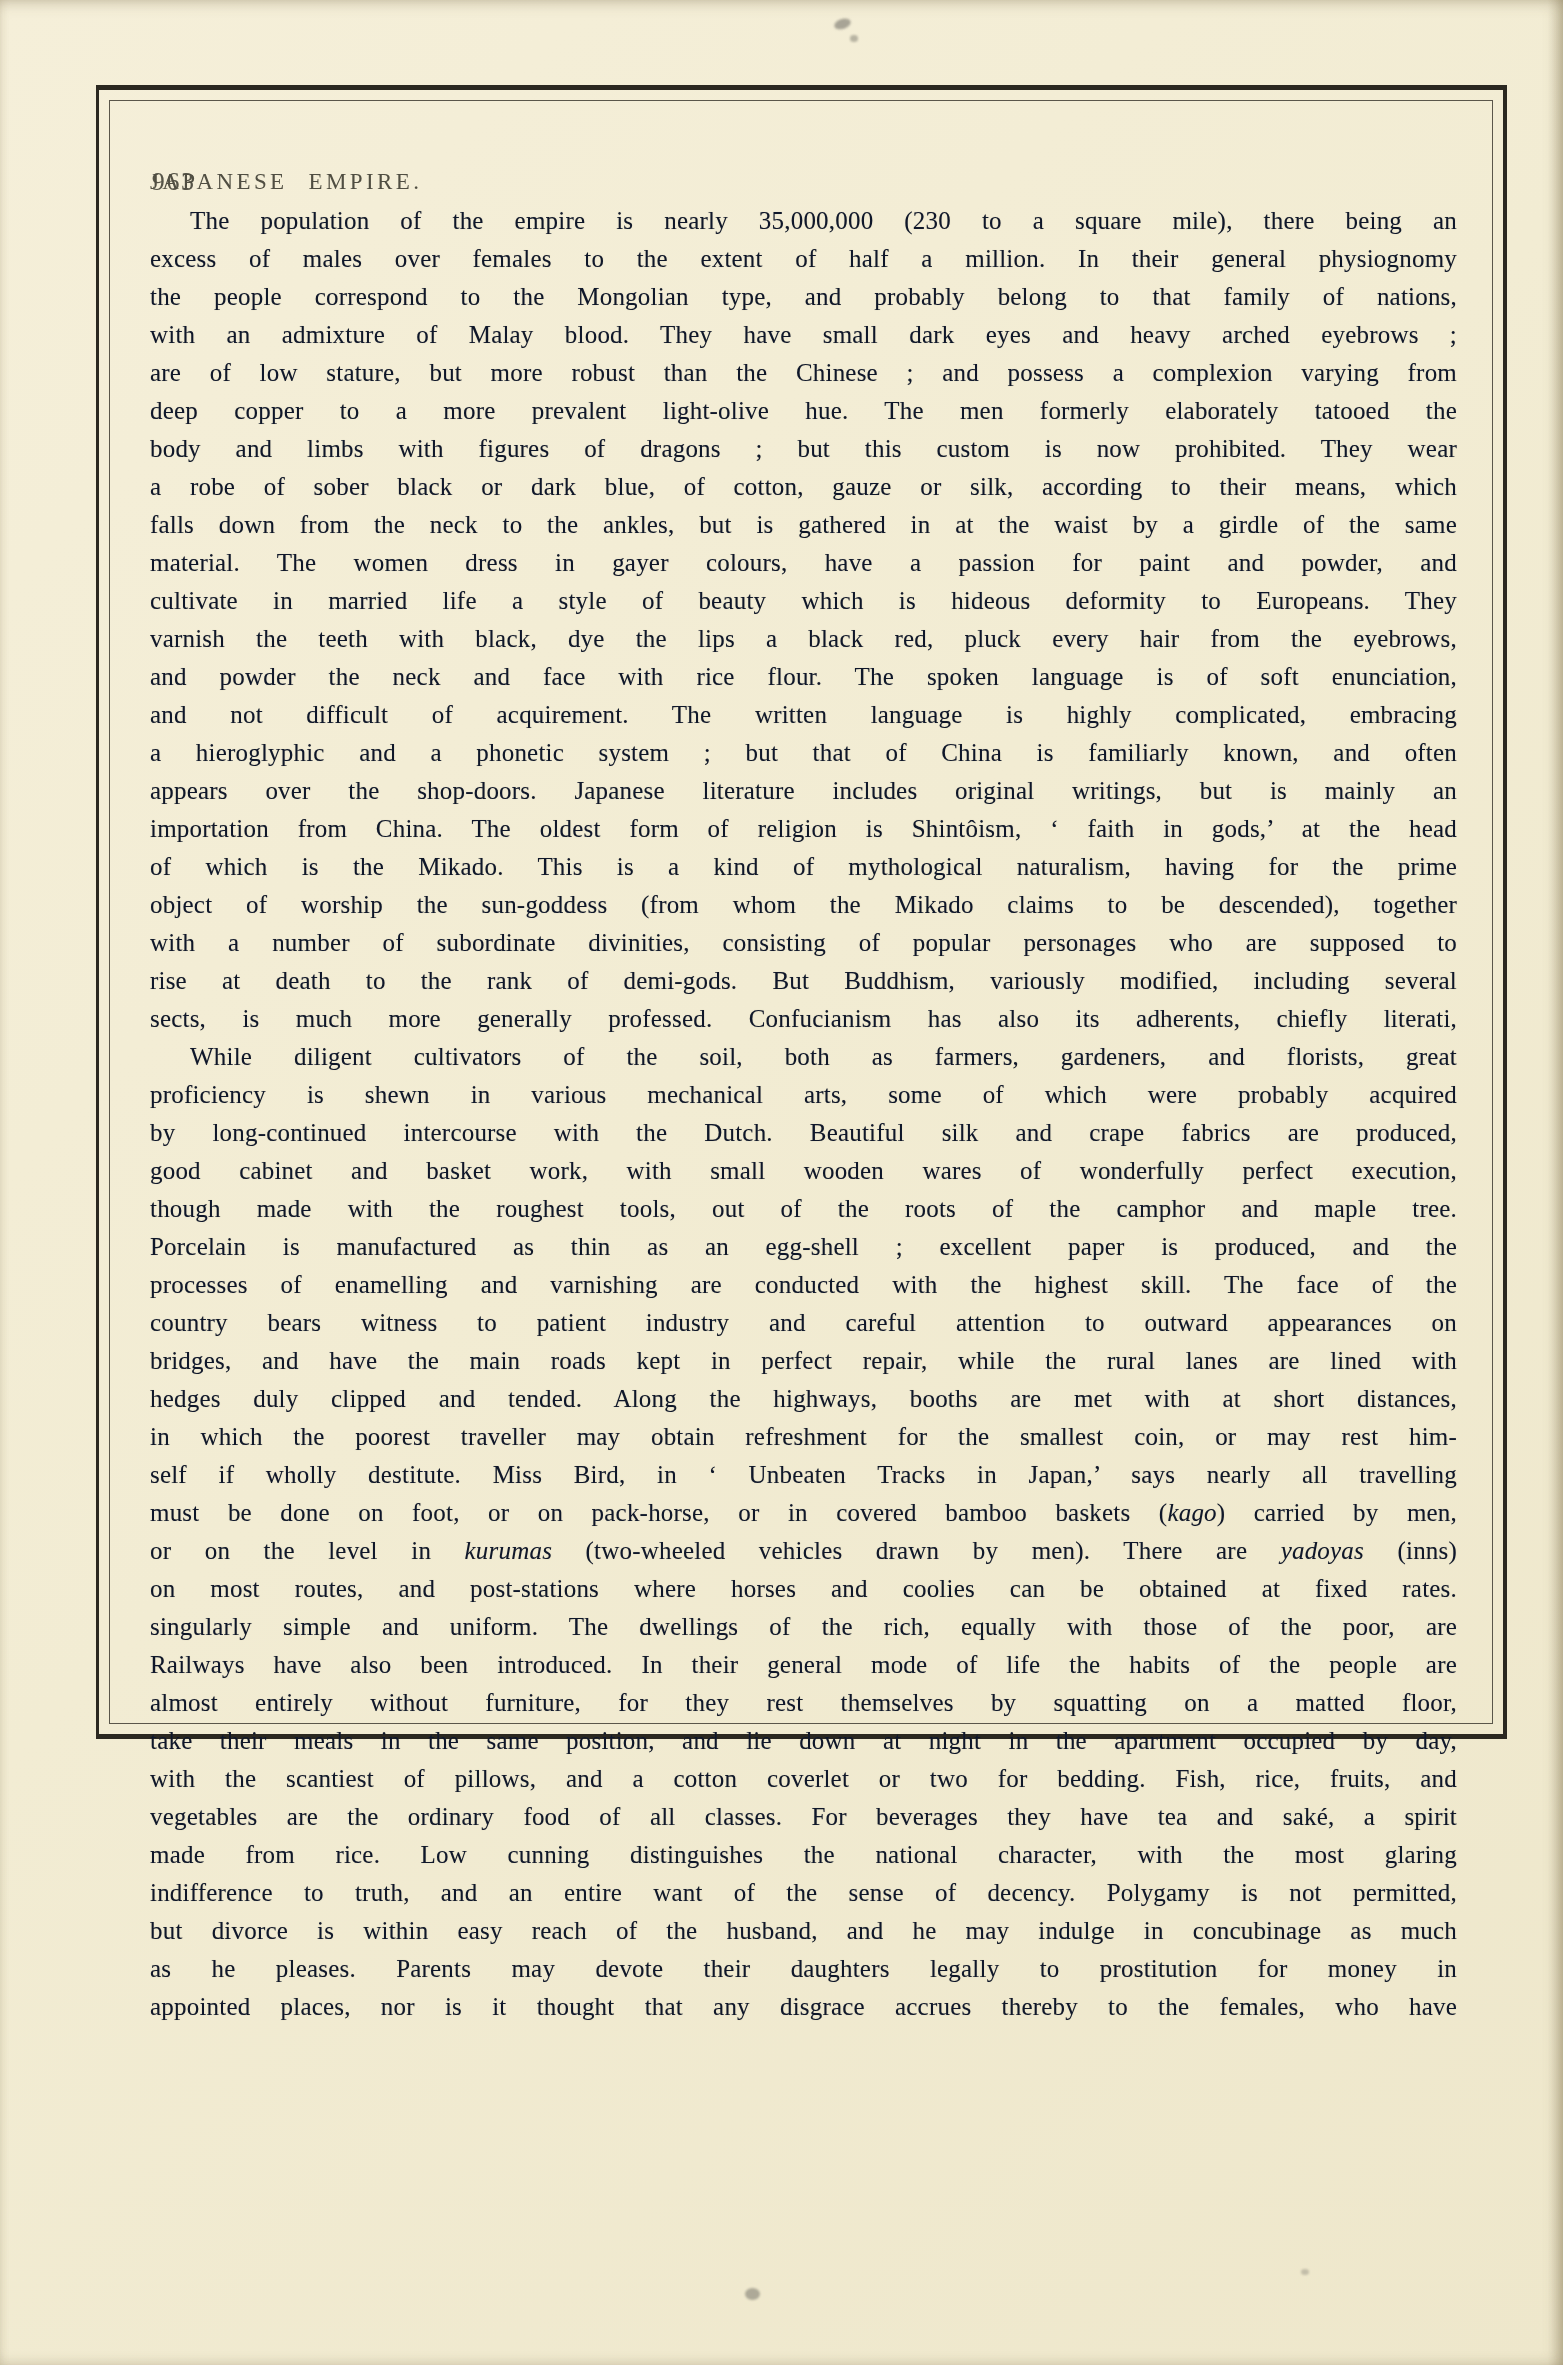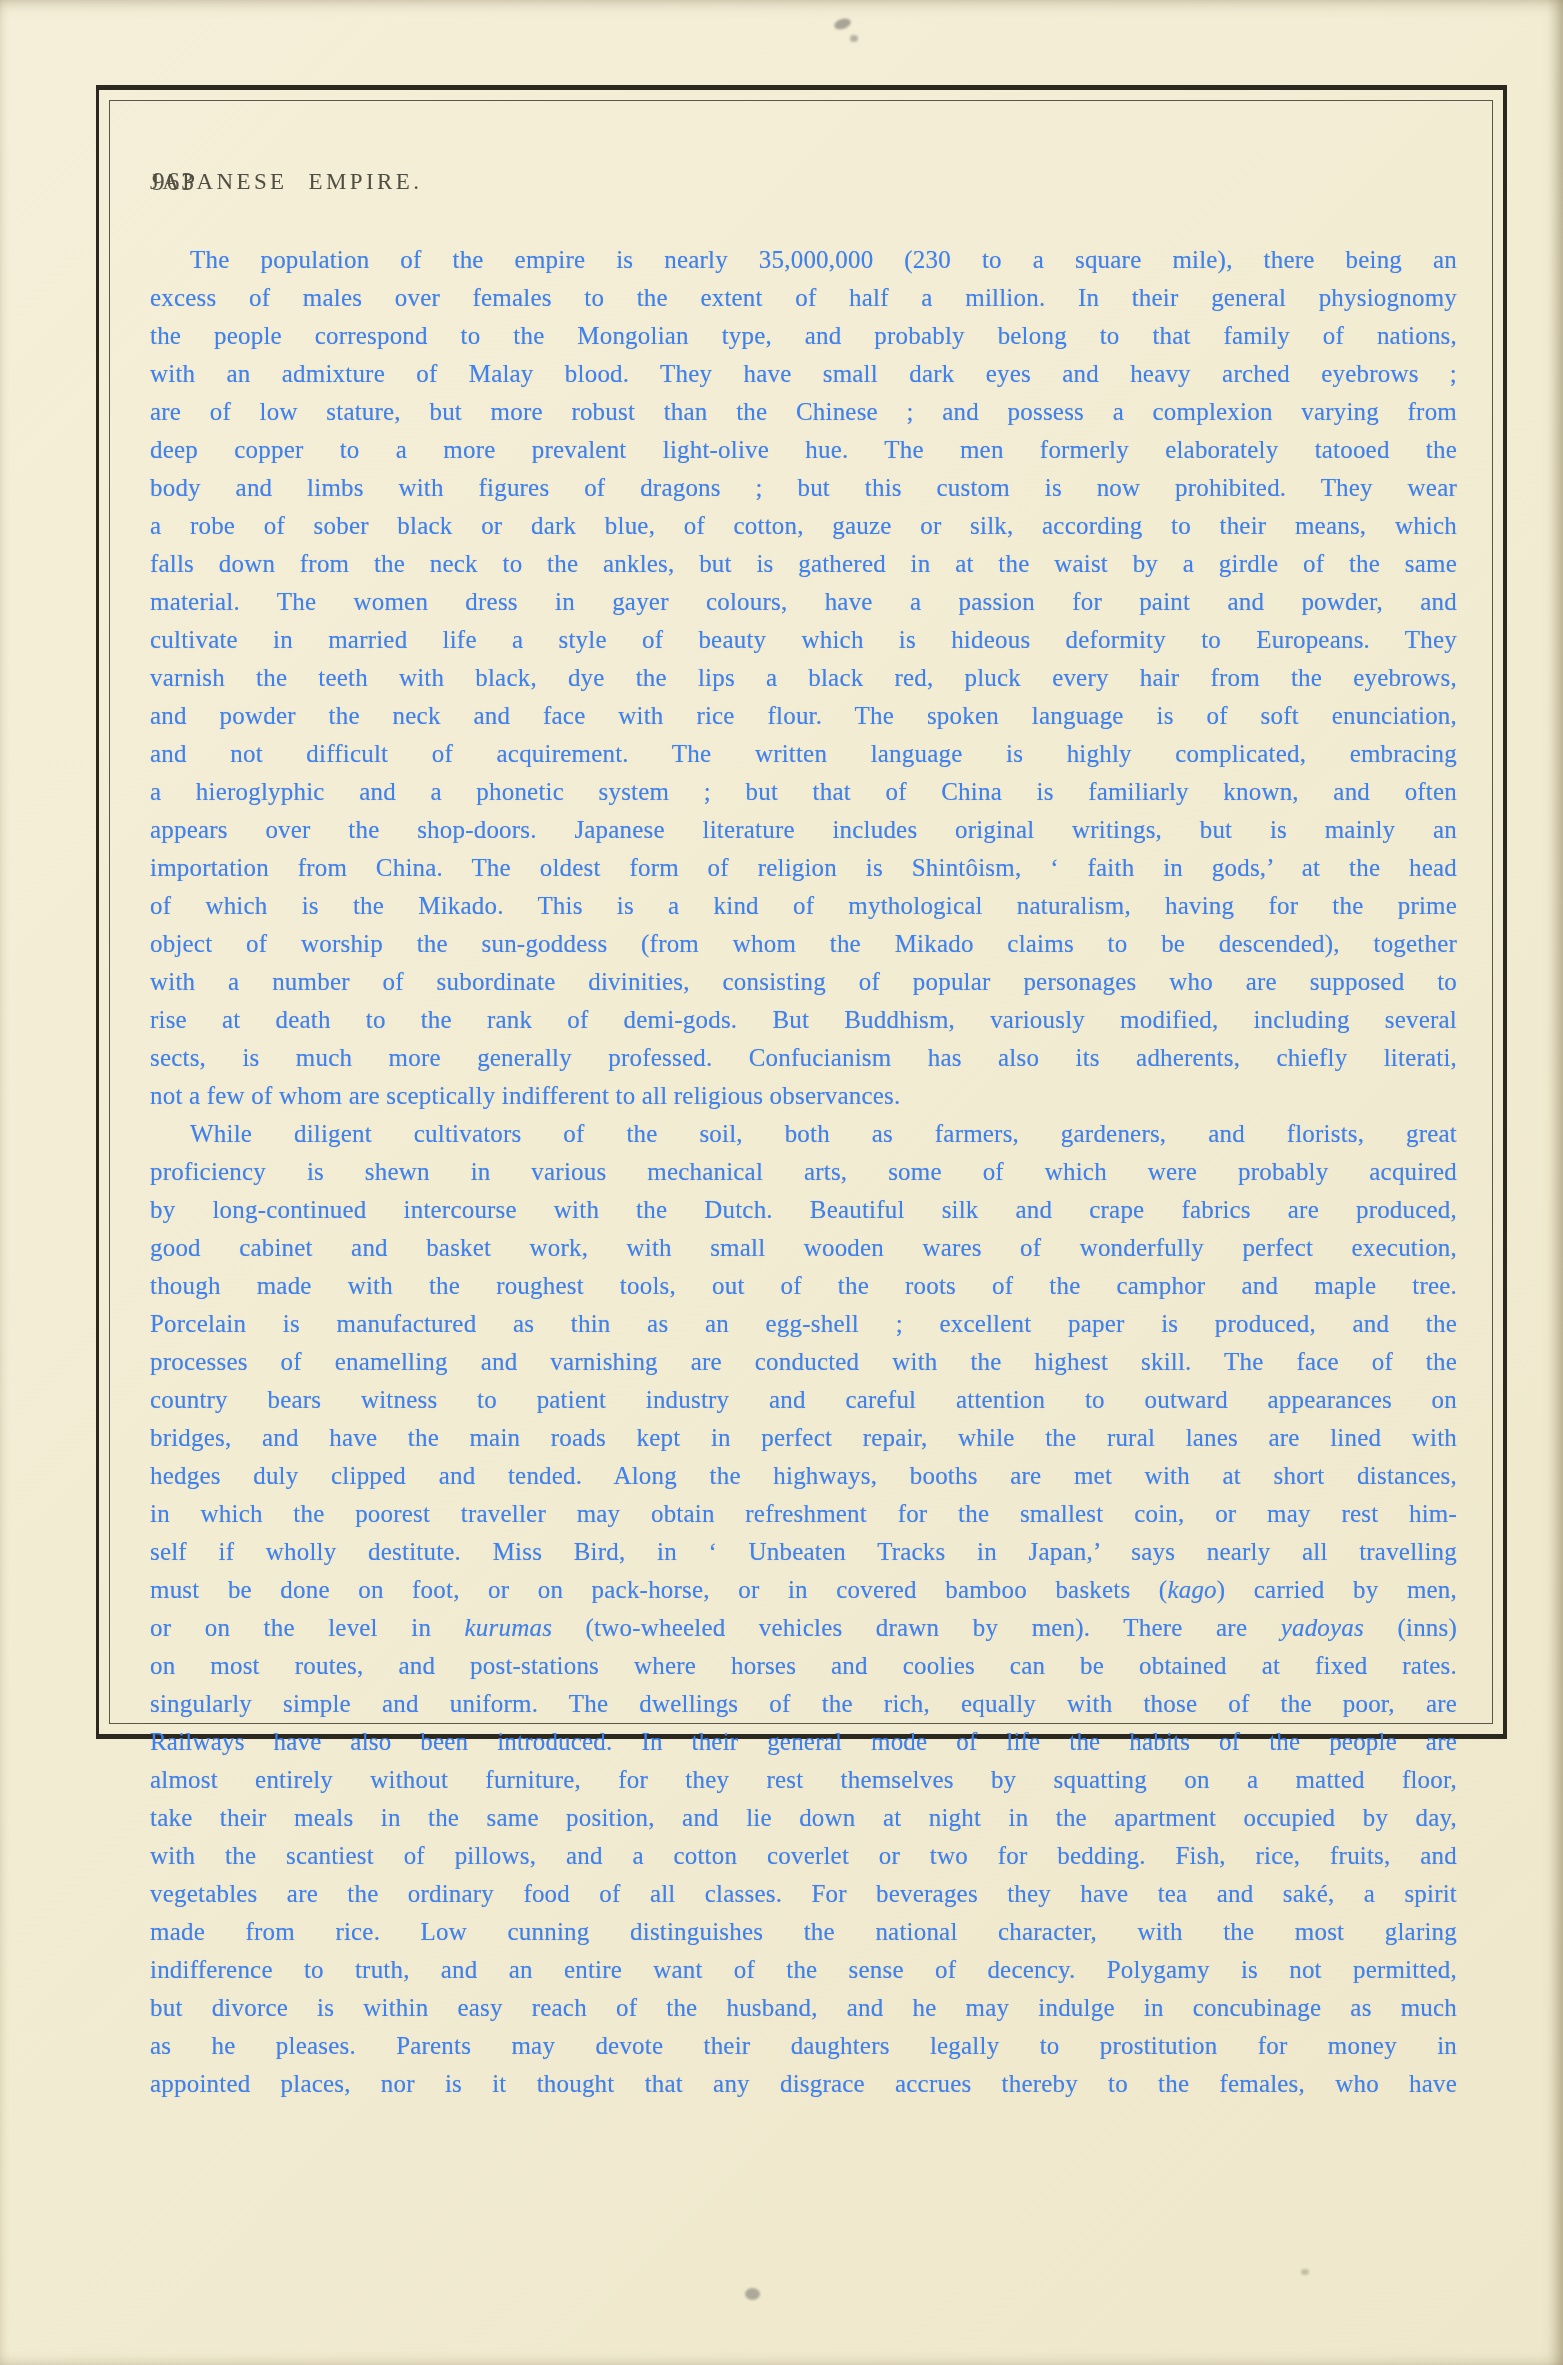--- a/index.html
+++ b/index.html
@@ -38,21 +38,21 @@
   }
   .masthead{position:relative;height:35px;margin-top:66px;}
   .pagenum{
     position:absolute;left:1.7px;top:0;
     font-size:26px;color:#565448;letter-spacing:1.7px;
   }
   .running-header{
     position:absolute;left:0;right:0;top:1.7px;text-align:left;
     font-size:23px;color:#504e42;letter-spacing:3.4px;word-spacing:11.8px;
   }
-  .text-block{margin-top:39px;color:#3b82f6;}
+  .text-block{color:#0f172a;}
   .paragraph{margin:0;}
   .line{
     font-size:25px;line-height:38px;
     text-align:justify;text-align-last:justify;
     letter-spacing:0.2px;
     text-shadow:0 0 0.8px rgba(86,84,73,.35);
   }
   .line.indent{text-indent:40px;}
   .line.ragged{text-align-last:left;}
   .line i{font-style:italic;font-family:Liberation Serif, serif;}
@@ -93,21 +93,20 @@
               <div class="line">and powder the neck and face with rice flour. The spoken language is of soft enunciation,</div>
               <div class="line">and not difficult of acquirement. The written language is highly complicated, embracing</div>
               <div class="line">a hieroglyphic and a phonetic system ; but that of China is familiarly known, and often</div>
               <div class="line">appears over the shop-doors. Japanese literature includes original writings, but is mainly an</div>
               <div class="line">importation from China. The oldest form of religion is Shintôism, ‘ faith in gods,’ at the head</div>
               <div class="line">of which is the Mikado. This is a kind of mythological naturalism, having for the prime</div>
               <div class="line">object of worship the sun-goddess (from whom the Mikado claims to be descended), together</div>
               <div class="line">with a number of subordinate divinities, consisting of popular personages who are supposed to</div>
               <div class="line">rise at death to the rank of demi-gods. But Buddhism, variously modified, including several</div>
               <div class="line">sects, is much more generally professed. Confucianism has also its adherents, chiefly literati,</div>
-              <div class="line ragged">not a few of whom are sceptically indifferent to all religious observances.</div>
             </div>
             <div class="paragraph">
               <div class="line indent">While diligent cultivators of the soil, both as farmers, gardeners, and florists, great</div>
               <div class="line">proficiency is shewn in various mechanical arts, some of which were probably acquired</div>
               <div class="line">by long-continued intercourse with the Dutch. Beautiful silk and crape fabrics are produced,</div>
               <div class="line">good cabinet and basket work, with small wooden wares of wonderfully perfect execution,</div>
               <div class="line">though made with the roughest tools, out of the roots of the camphor and maple tree.</div>
               <div class="line">Porcelain is manufactured as thin as an egg-shell ; excellent paper is produced, and the</div>
               <div class="line">processes of enamelling and varnishing are conducted with the highest skill. The face of the</div>
               <div class="line">country bears witness to patient industry and careful attention to outward appearances on</div>

